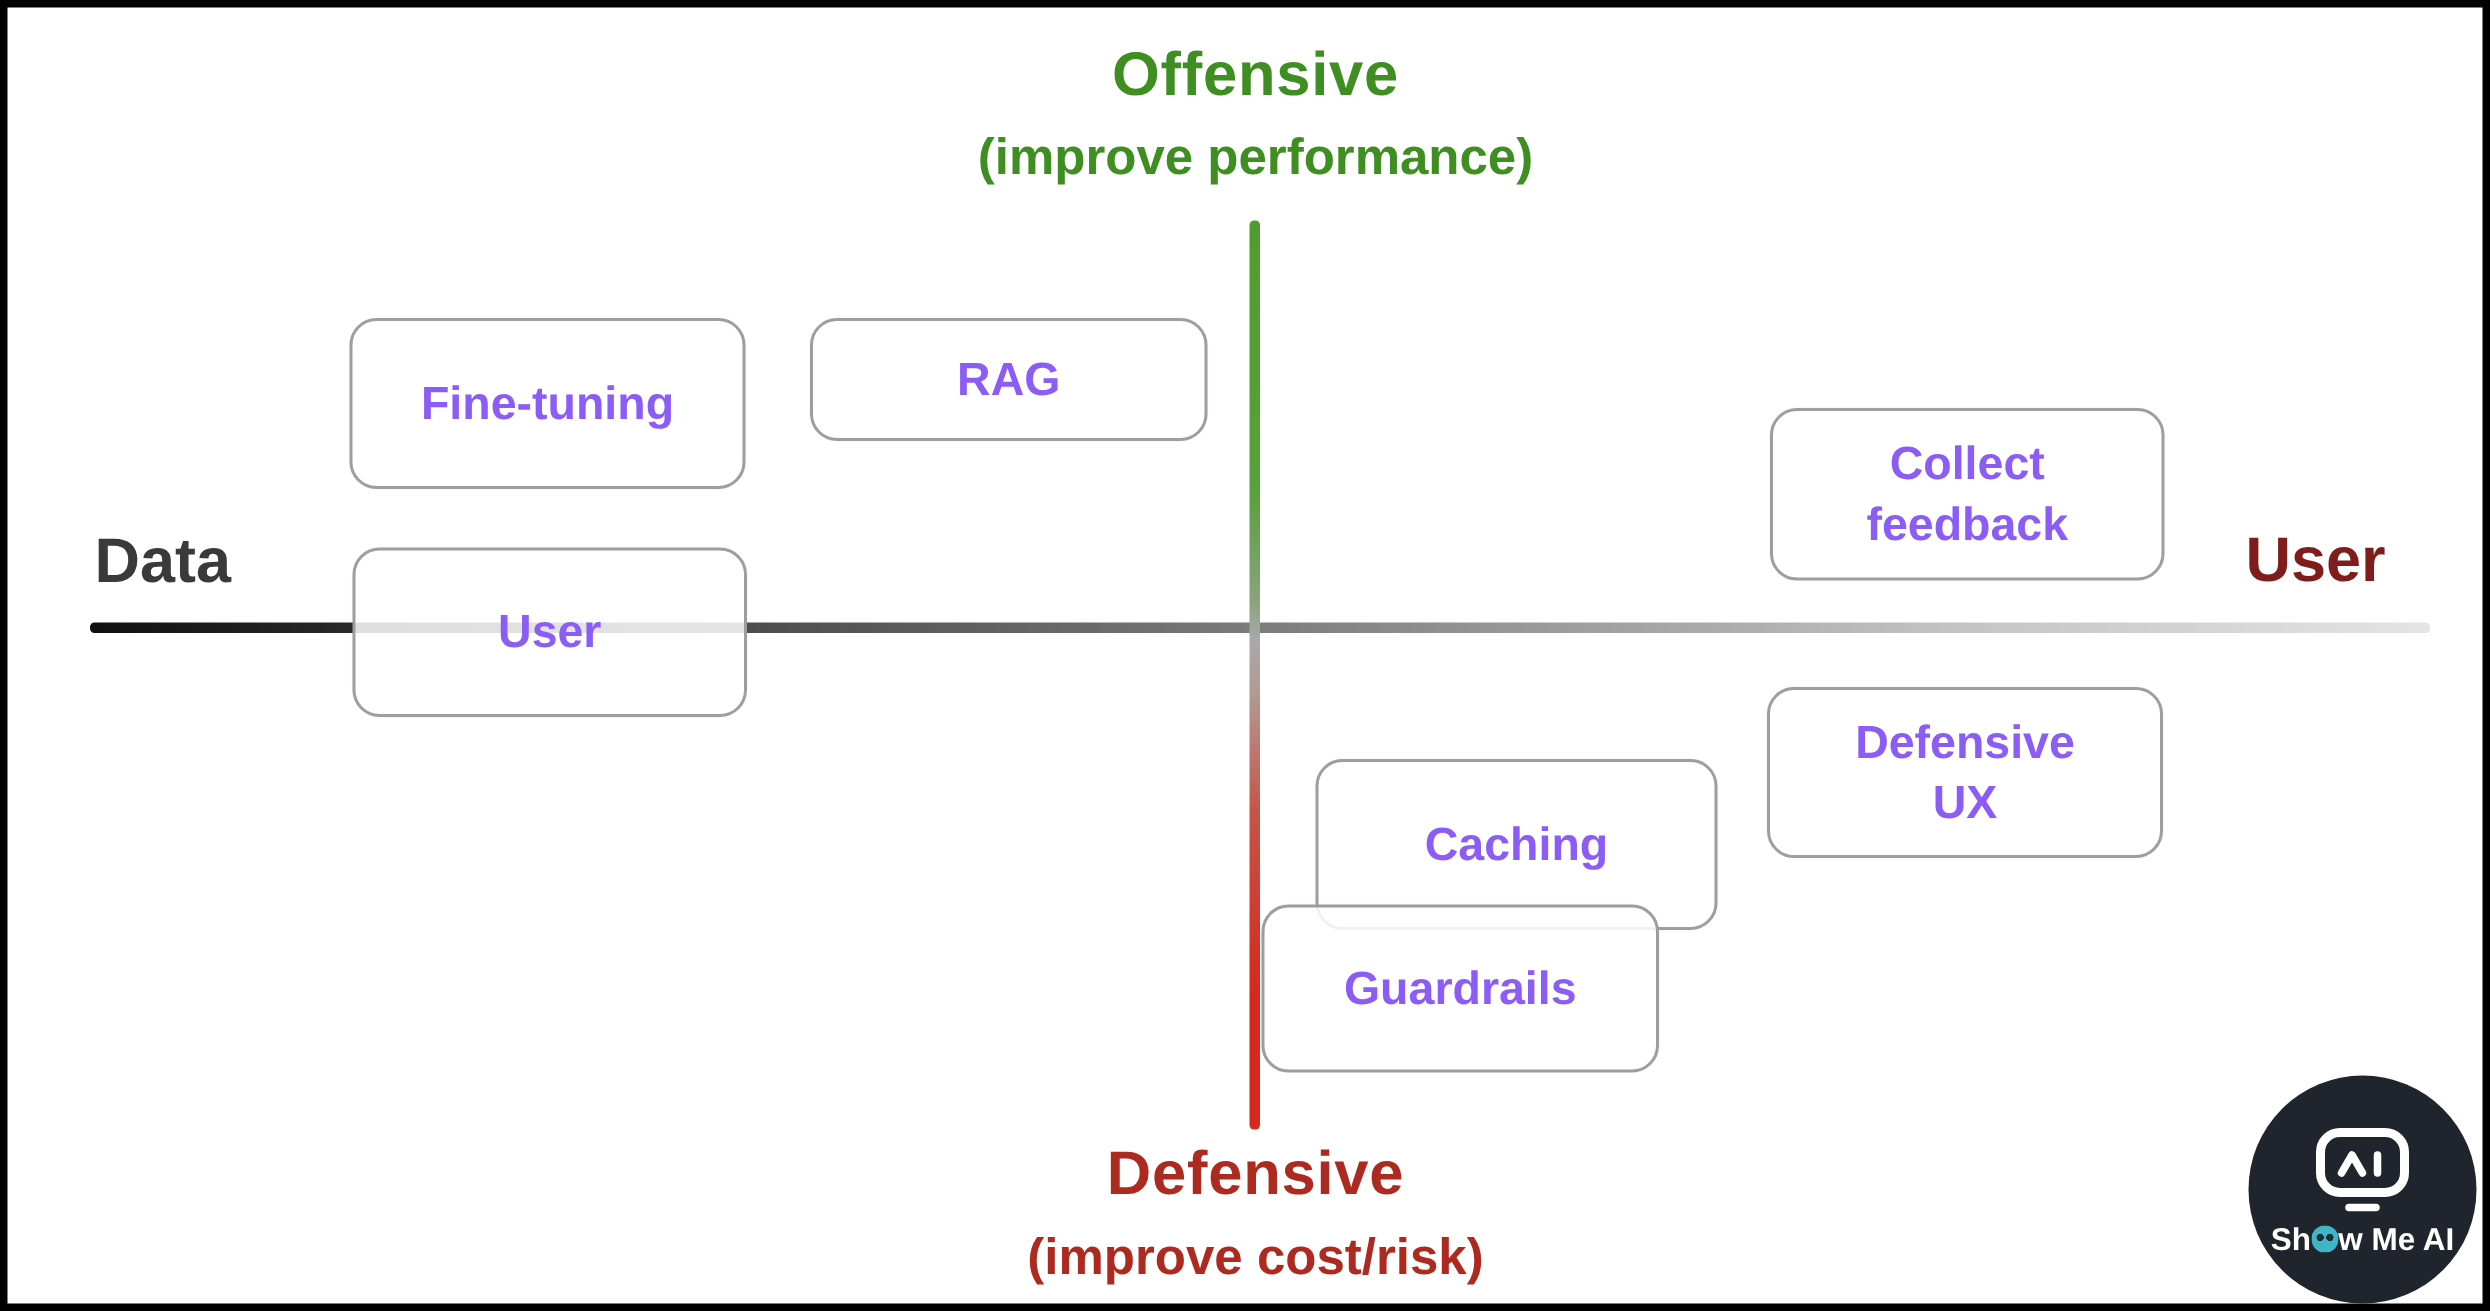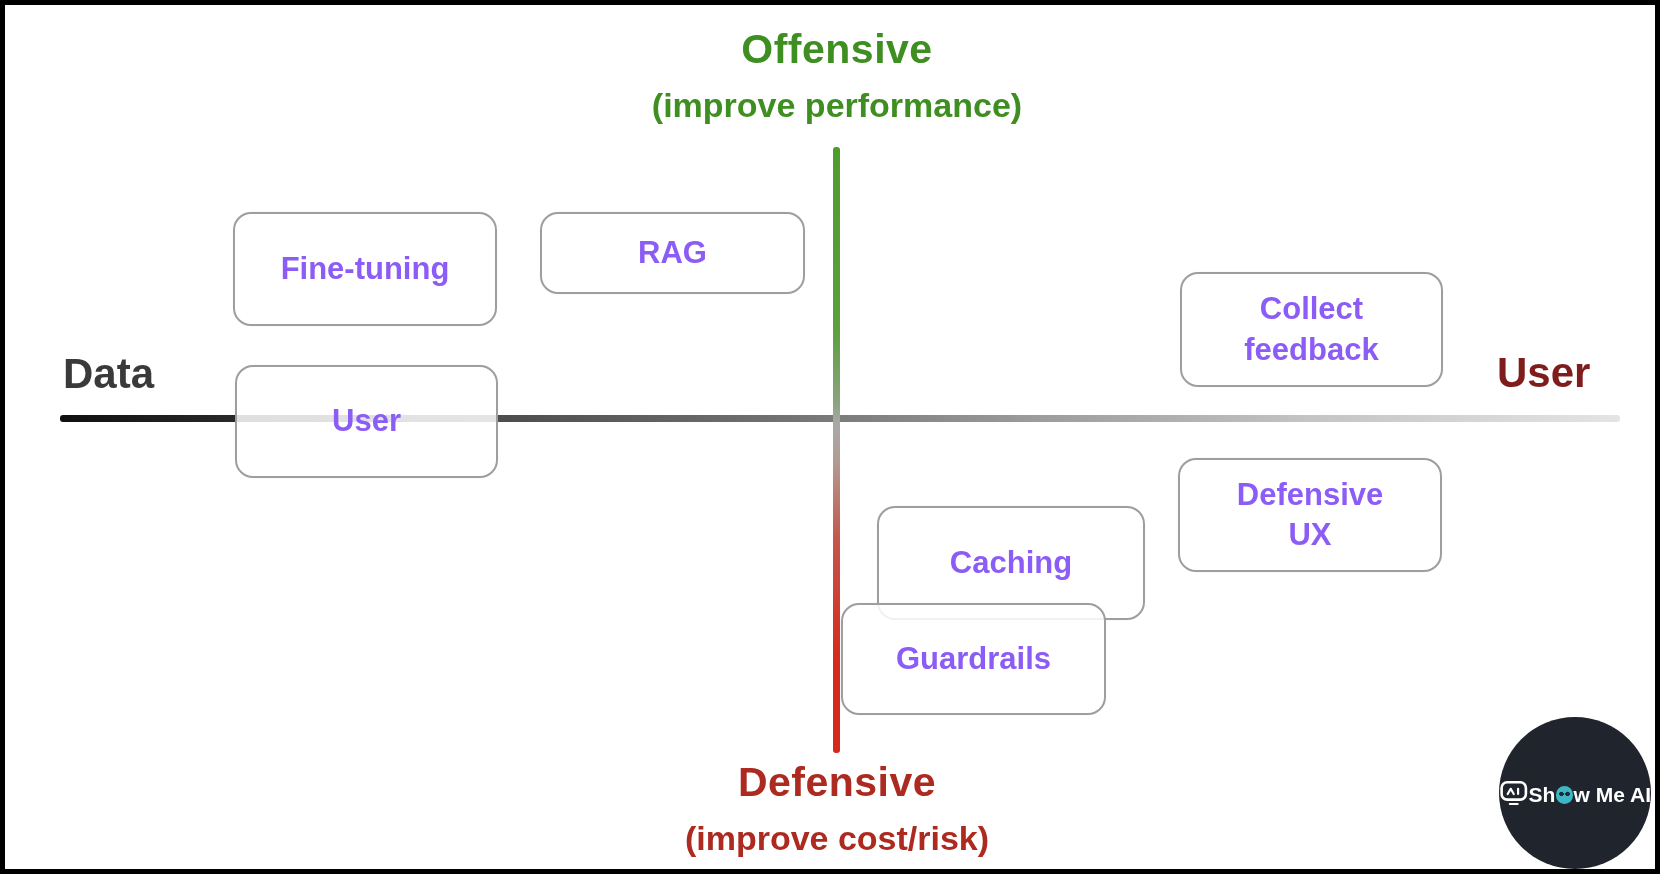--- a/index.html
+++ b/index.html
@@ -42,21 +42,21 @@
     display: flex; align-items: center; justify-content: center;
     font-size: 31px; font-weight: 700; color: #8b5cf6;
     text-align: center; line-height: 1.3; white-space: pre-line;
     box-shadow: 0 0 0 0.5px rgba(0,0,0,0.03);
   }
 
   
   .logo {
     position: absolute; left: 1494px; top: 712px; width: 152px; height: 152px;
     border-radius: 50%; background: #20242c; z-index: 3;
-    display: flex; flex-direction: row; align-items: center; justify-content: center;
+    display: flex; flex-direction: column; align-items: center; justify-content: center;
   }
   .logo svg { display: block; margin-top: 2px; }
   .logo-text {
     margin-top: 3px; color: #ffffff; font-size: 21px; font-weight: 700;
     letter-spacing: 0px; white-space: nowrap; line-height: 1;
   }
   .logo-o {
     display: inline-block; width: 0.84em; height: 0.84em; border-radius: 50%;
     background:
       radial-gradient(circle at 32% 44%, #173038 15%, rgba(0,0,0,0) 16%),

